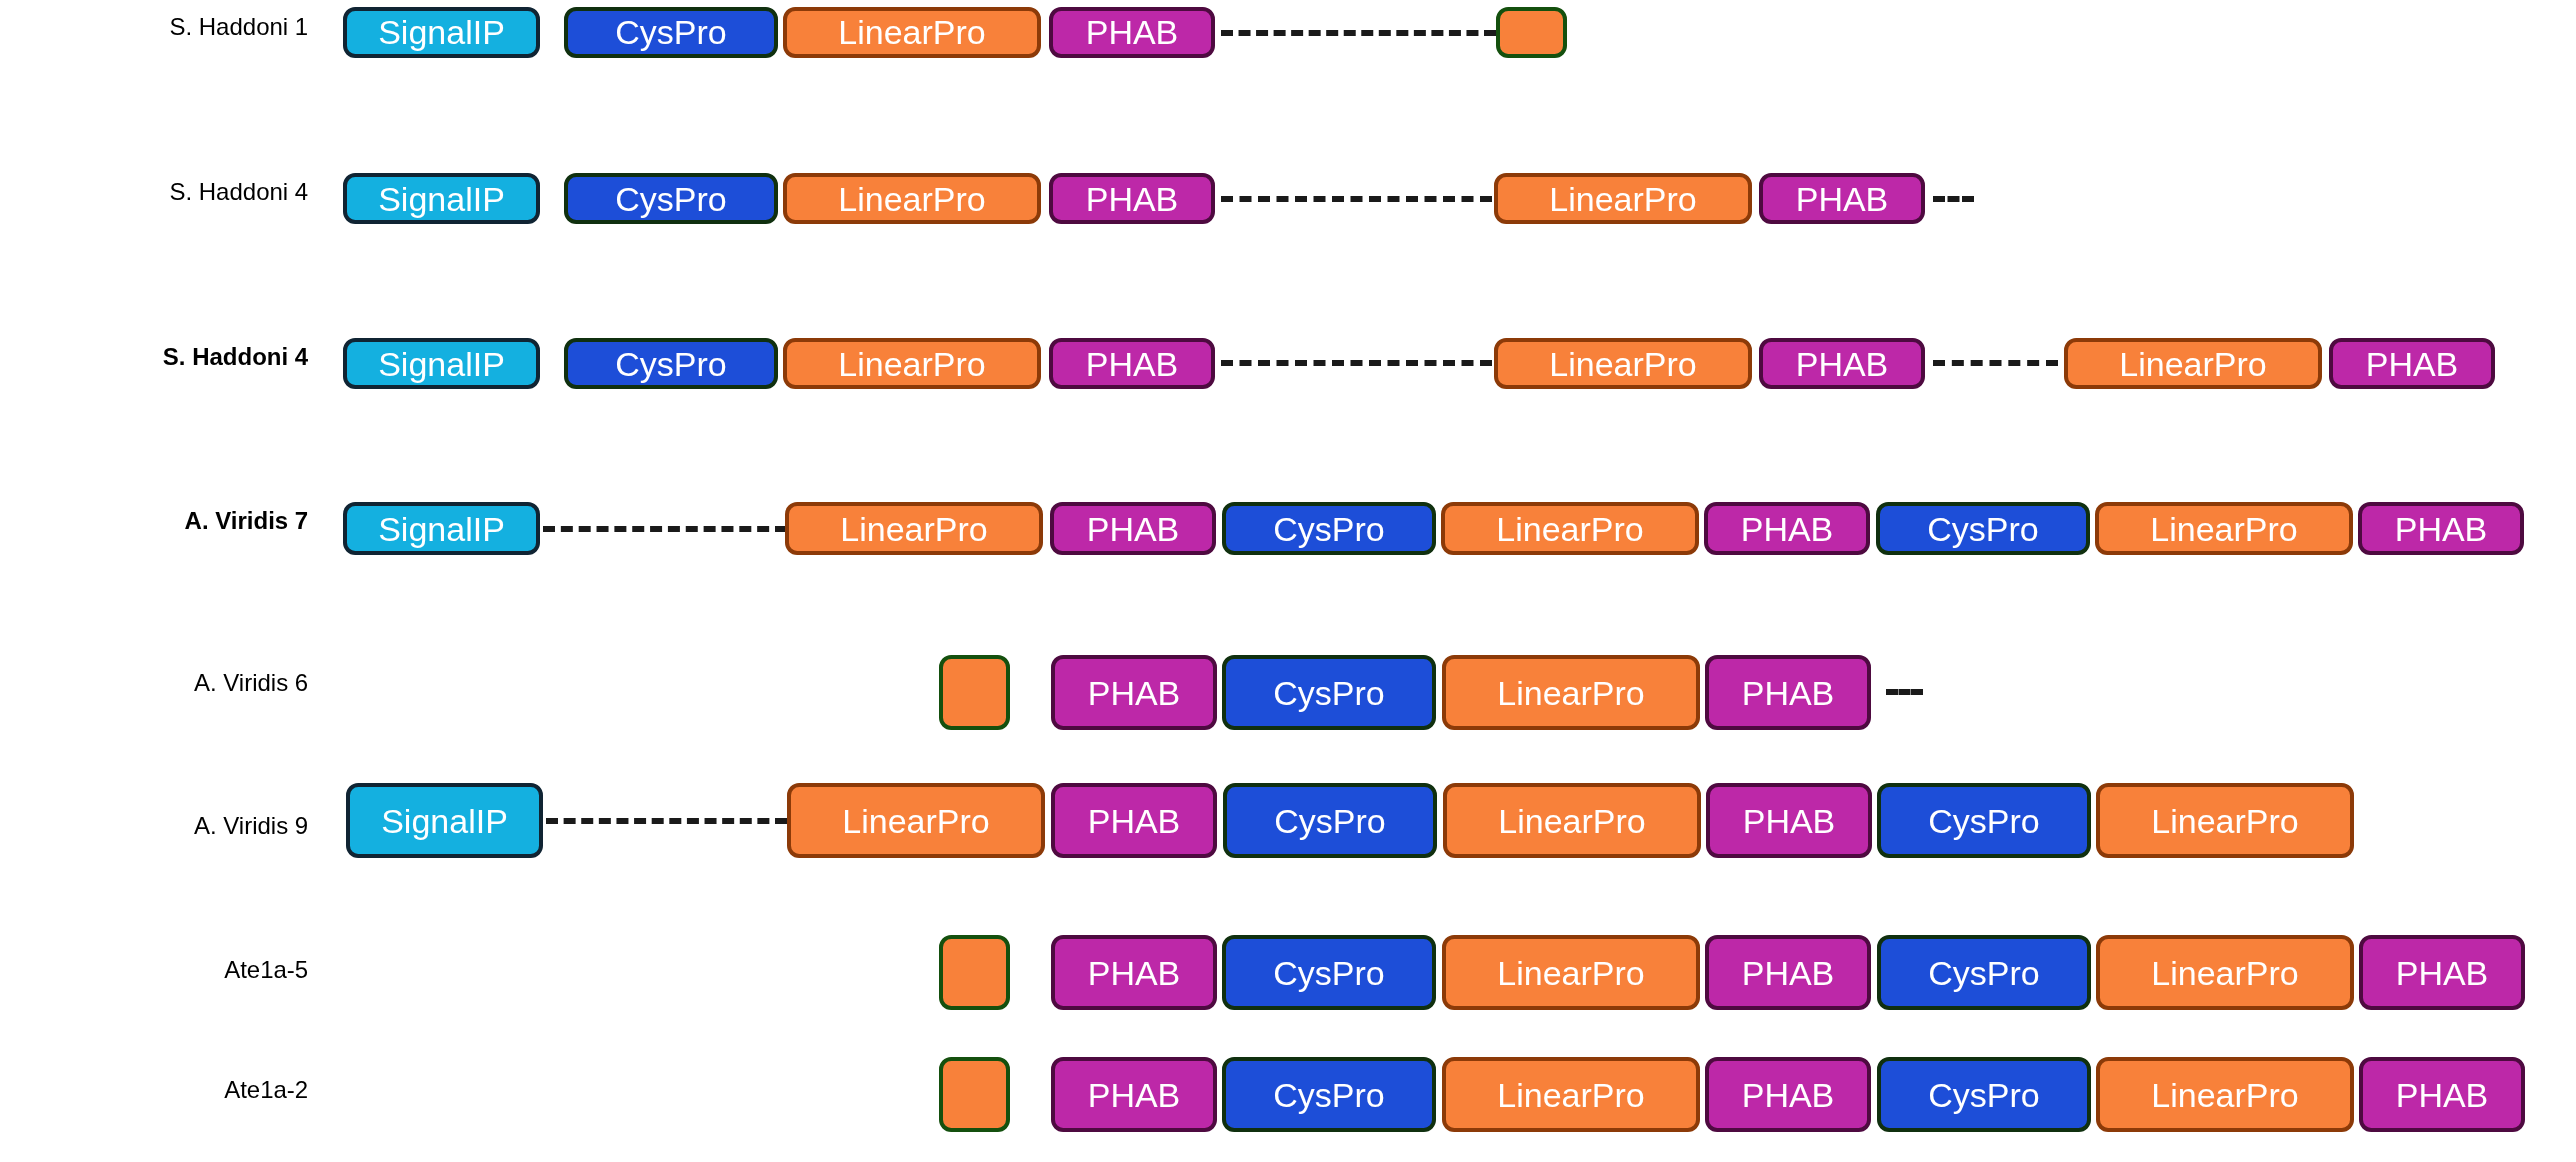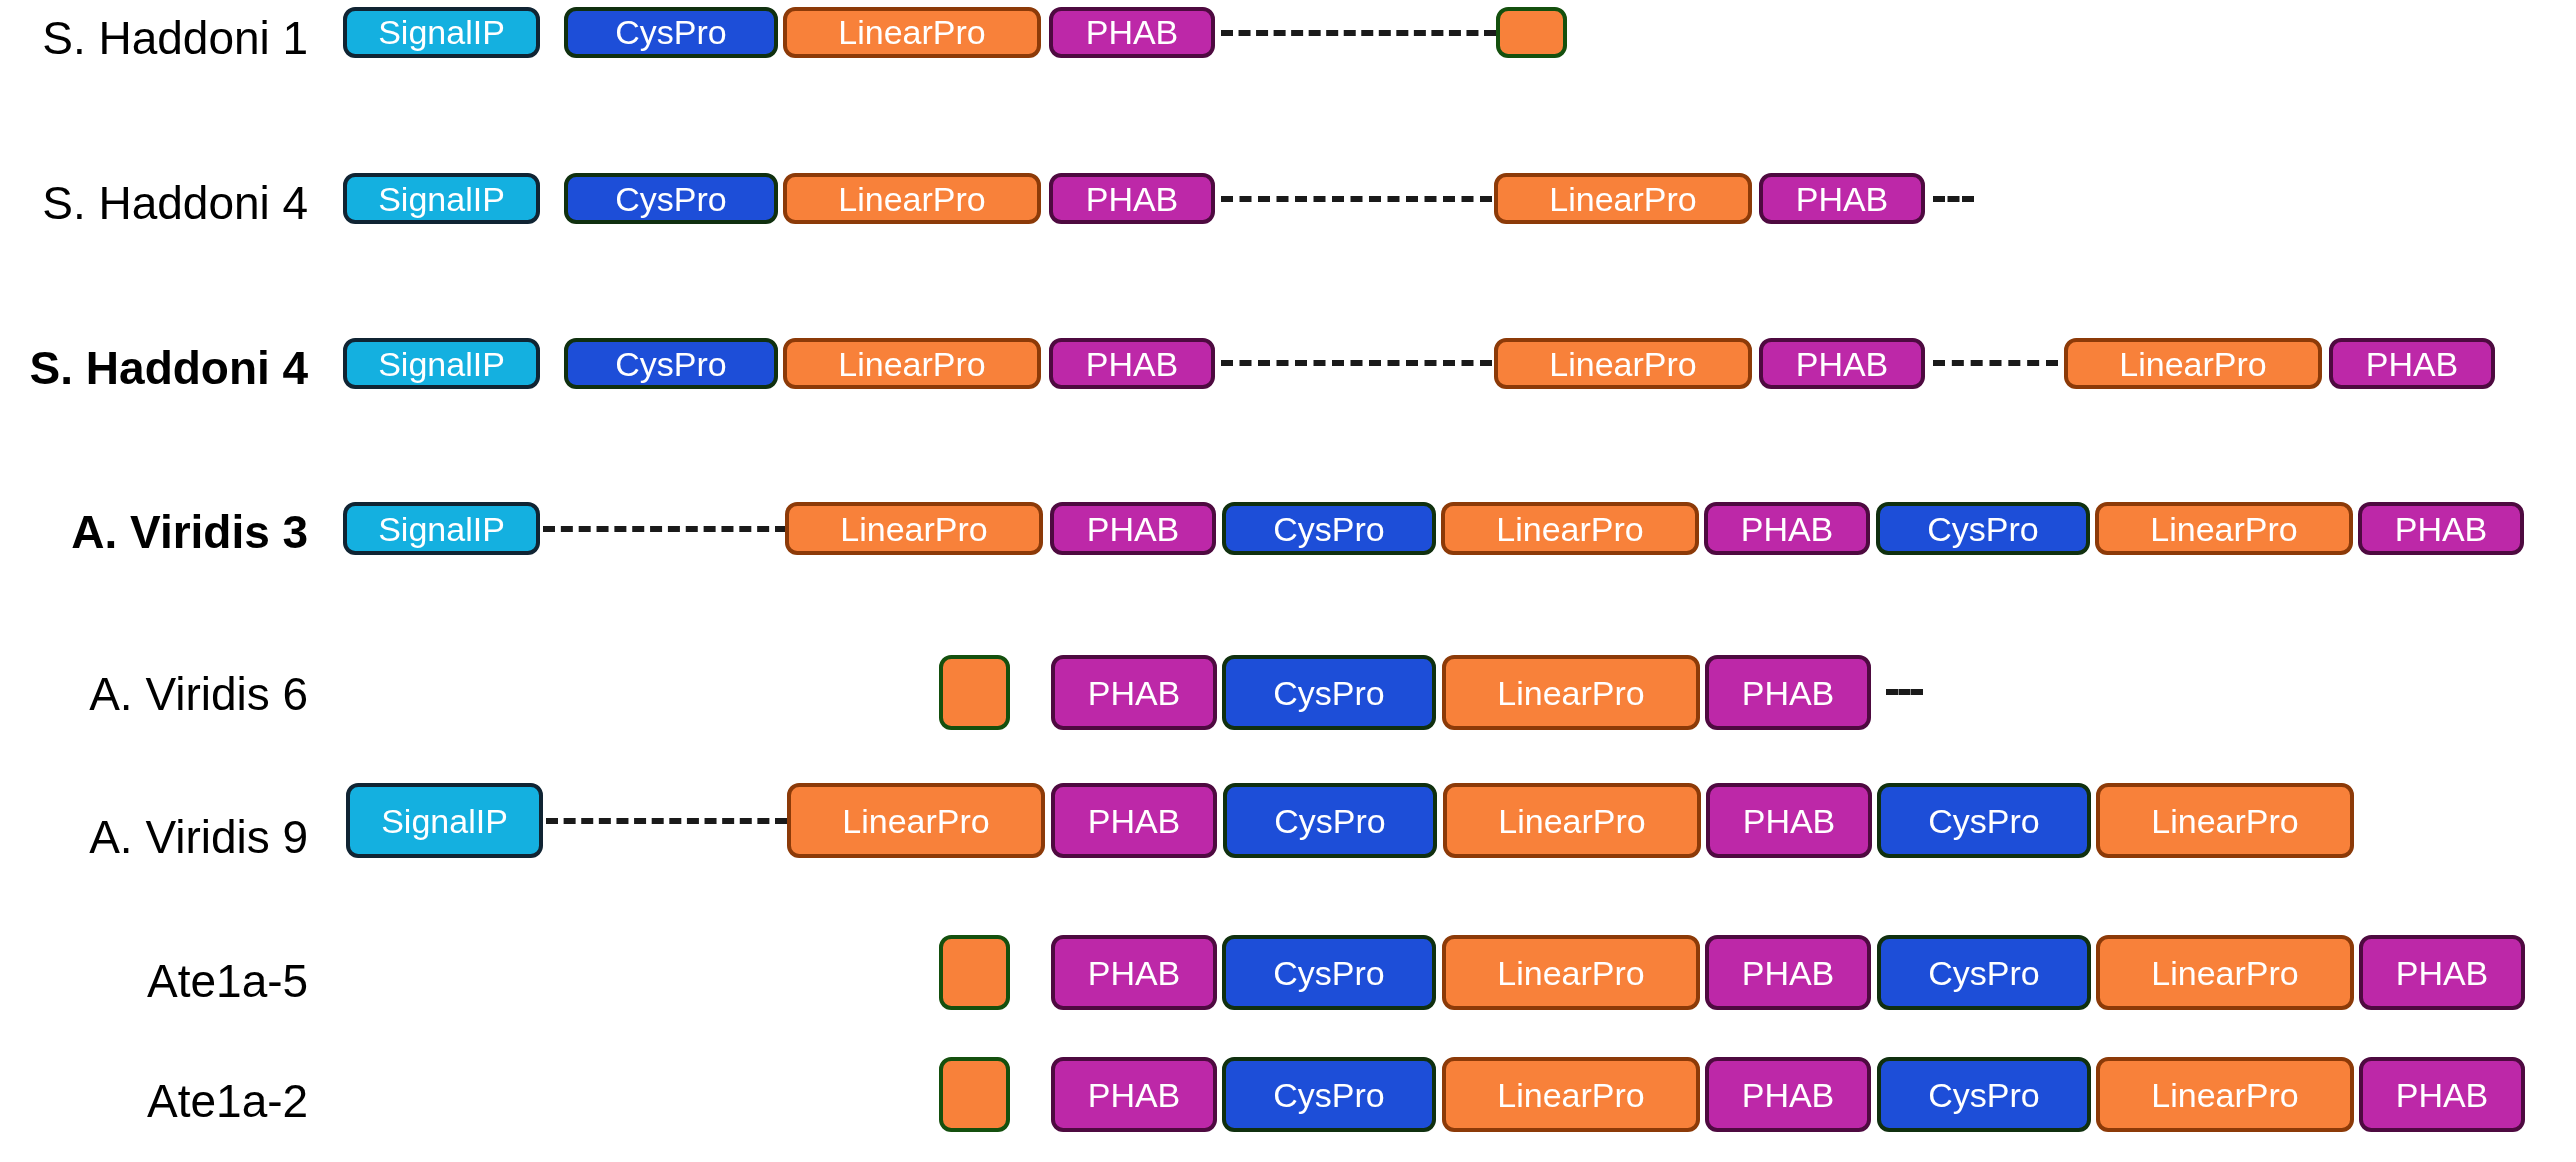--- a/index.html
+++ b/index.html
@@ -10,21 +10,21 @@
     overflow:hidden;
     position:relative;
   }
   #diagram{position:absolute;left:0;top:0;width:2576px;height:1163px;}
 
   .row{position:absolute;left:0;width:2576px;}
 
   .row-label{
     position:absolute;
     color:#000000;
-    font-size:46px;
+    font-size:24px;
     line-height:1;
     white-space:nowrap;
     text-align:right;
     font-weight:400;
   }
   .row-label.bold{font-weight:700;}
 
   
   .domain{
     position:absolute;
@@ -83,21 +83,21 @@
       <div class="domain d-linearpro" style="left: 783px; top: 338px; width: 258px; height: 51px;">LinearPro</div>
       <div class="domain d-phab" style="left: 1049px; top: 338px; width: 166px; height: 51px;">PHAB</div>
       <div class="linker" style="left: 1221px; top: 360px; width: 271px;"></div>
       <div class="domain d-linearpro" style="left: 1494px; top: 338px; width: 258px; height: 51px;">LinearPro</div>
       <div class="domain d-phab" style="left: 1759px; top: 338px; width: 166px; height: 51px;">PHAB</div>
       <div class="linker" style="left: 1933px; top: 360px; width: 125px;"></div>
       <div class="domain d-linearpro" style="left: 2064px; top: 338px; width: 258px; height: 51px;">LinearPro</div>
       <div class="domain d-phab" style="left: 2329px; top: 338px; width: 166px; height: 51px;">PHAB</div>
     </div>
     <div class="row" style="top: 0px;">
-      <div class="row-label bold" style="left: 10.2px; top: 509px; width: 298px;">A. Viridis 3</div>
+      <div class="row-label bold" style="left: 10.2px; top: 509px; width: 298px;">A. Viridis 7</div>
       <div class="domain d-signalip" style="left: 343px; top: 502px; width: 197px; height: 53px;">SignalIP</div>
       <div class="linker" style="left: 543px; top: 526px; width: 244px;"></div>
       <div class="domain d-linearpro" style="left: 785px; top: 502px; width: 258px; height: 53px;">LinearPro</div>
       <div class="domain d-phab" style="left: 1050px; top: 502px; width: 166px; height: 53px;">PHAB</div>
       <div class="domain d-cyspro" style="left: 1222px; top: 502px; width: 214px; height: 53px;">CysPro</div>
       <div class="domain d-linearpro" style="left: 1441px; top: 502px; width: 258px; height: 53px;">LinearPro</div>
       <div class="domain d-phab" style="left: 1704px; top: 502px; width: 166px; height: 53px;">PHAB</div>
       <div class="domain d-cyspro" style="left: 1876px; top: 502px; width: 214px; height: 53px;">CysPro</div>
       <div class="domain d-linearpro" style="left: 2095px; top: 502px; width: 258px; height: 53px;">LinearPro</div>
       <div class="domain d-phab" style="left: 2358px; top: 502px; width: 166px; height: 53px;">PHAB</div>

